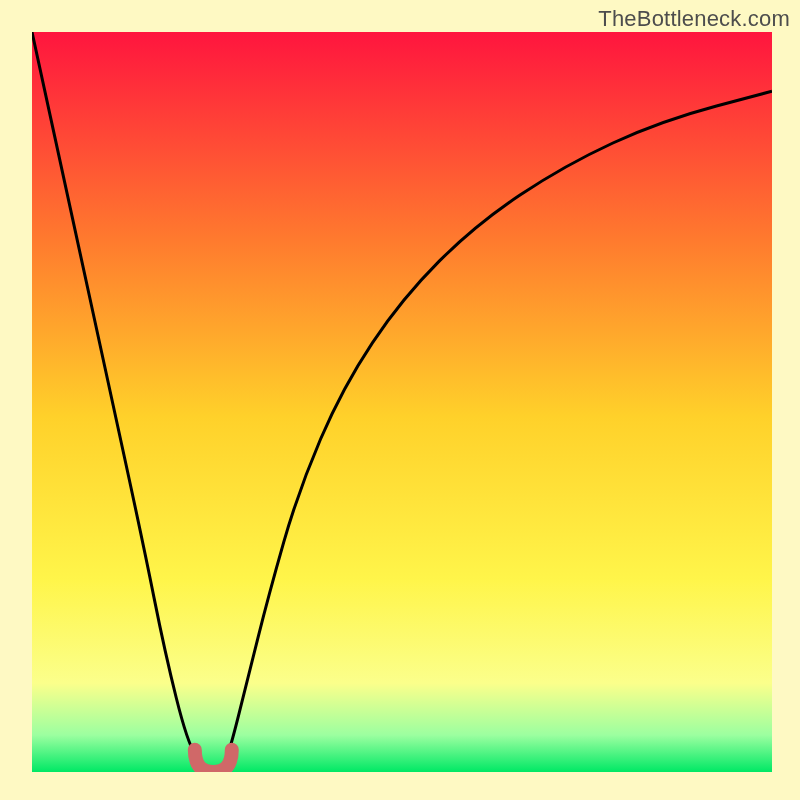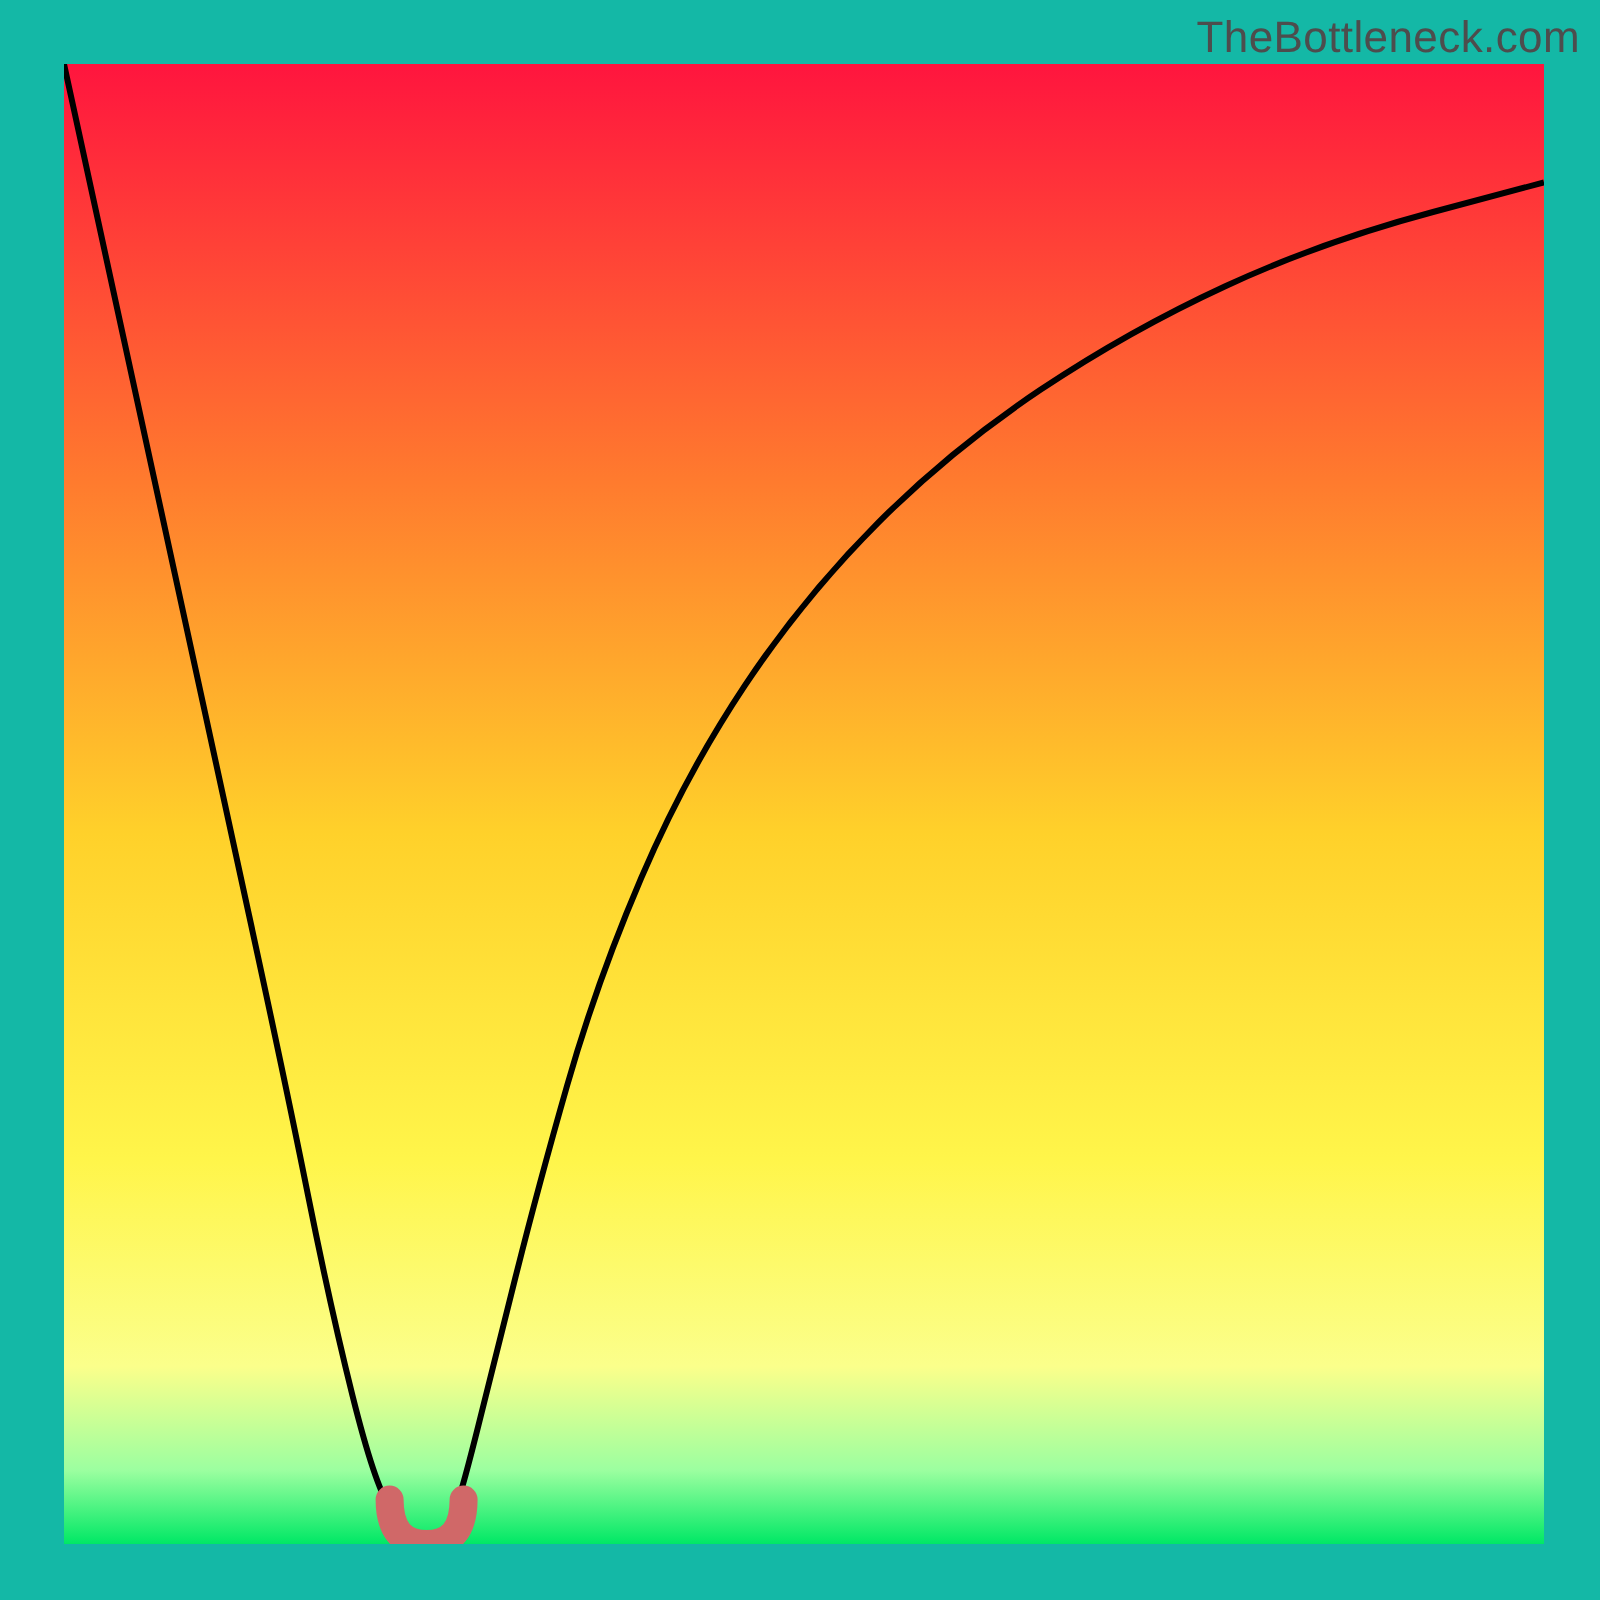--- a/index.html
+++ b/index.html
@@ -8,21 +8,21 @@
     width: 800px;
     height: 800px;
     background: #000;
     overflow: hidden;
     position: relative;
     font-family: Arial, Helvetica, sans-serif;
   }
   .frame {
     position: absolute;
     top: 0; left: 0; width: 800px; height: 800px;
-    background: #14b8a6;
+    background: #fef9c3;
   }
   .plot-area {
     position: absolute;
     left: 32px;
     top: 32px;
     width: 740px;
     height: 740px;
     overflow: hidden;
   }
   .gradient {

